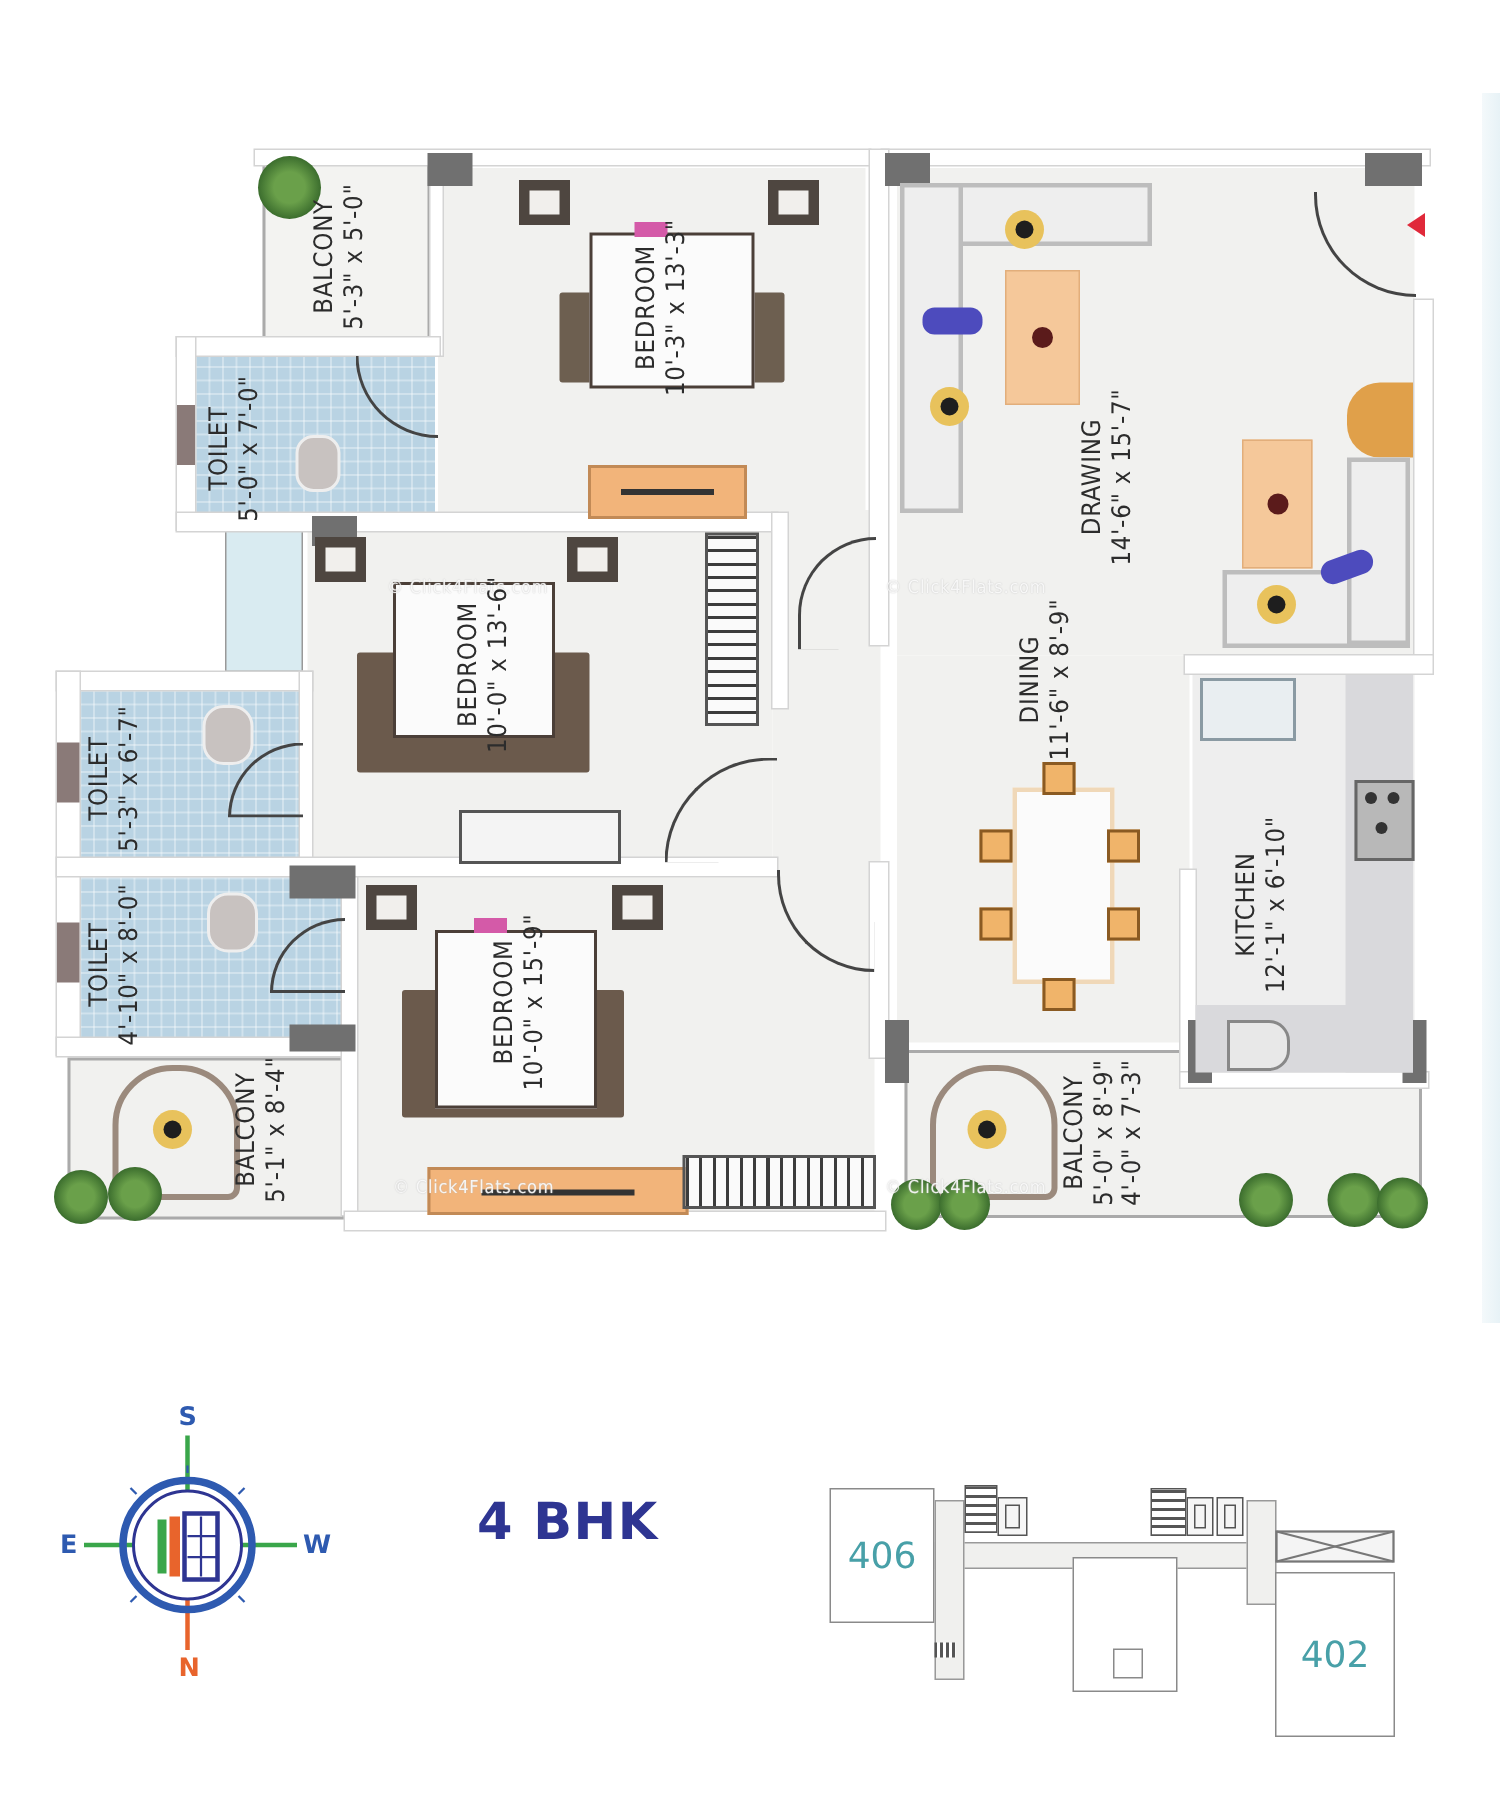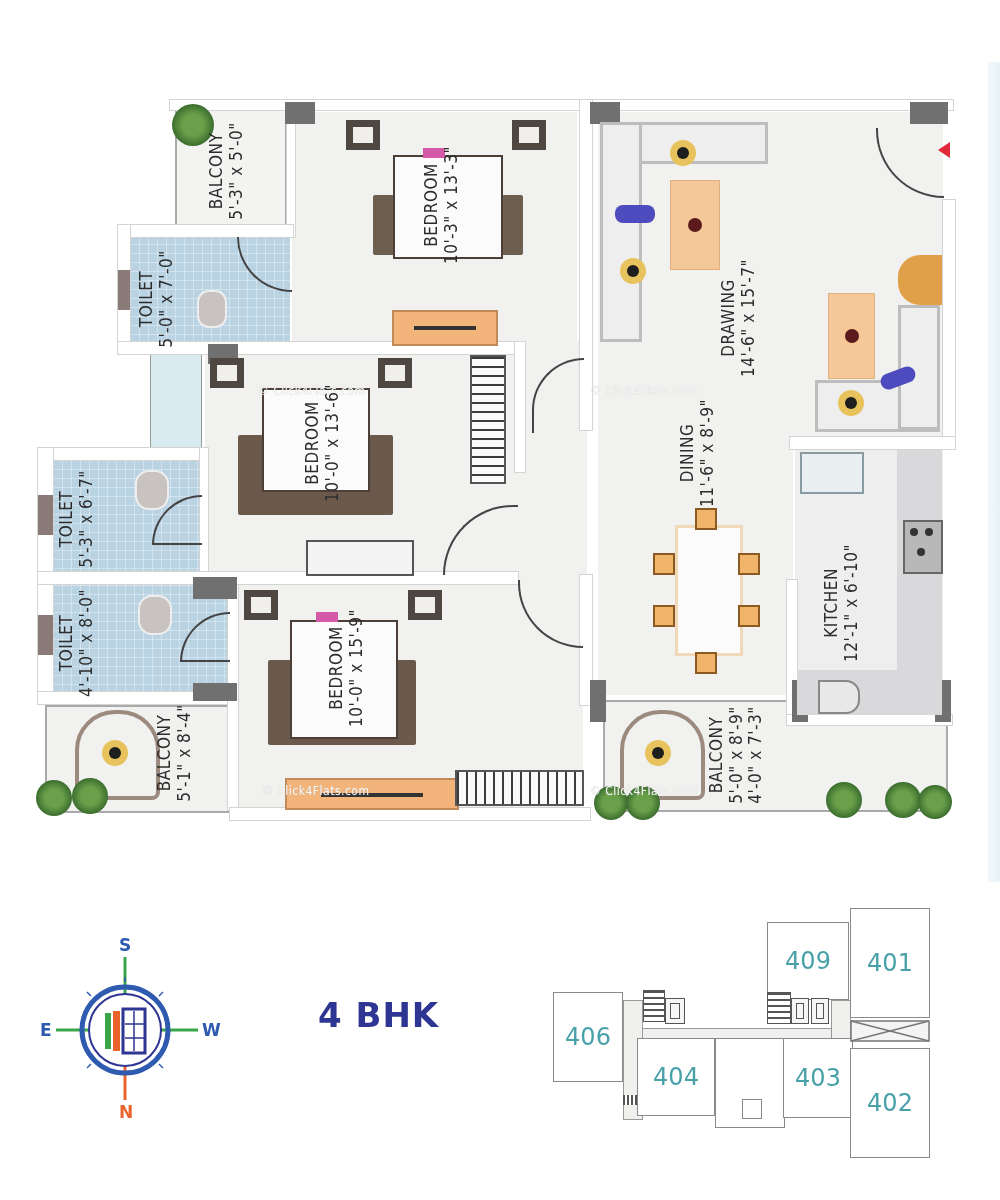--- a/index.html
+++ b/index.html
@@ -281,38 +281,26 @@
   <span class="lbl" style="left:162px;top:85px;color:#2e5ab0;">W</span>
 </div>
 
 <div class="title-3bhk">4 BHK</div>
 
 <div class="keyplan">
   <div class="corridor" style="left:108px;top:128px;width:226px;height:18px;"></div>
   <div class="corridor" style="left:108px;top:100px;width:20px;height:120px;"></div>
   <div class="corridor" style="left:316px;top:100px;width:20px;height:70px;"></div>
 
-  <div class="unit" style="left:252px;top:22px;width:82px;height:78px;">
-      <span>409</span>
-    </div>
-  <div class="unit" style="left:335px;top:8px;width:80px;height:110px;">
-      <span>401</span>
-    </div>
   <div class="unit" style="left:38px;top:92px;width:70px;height:90px;text-align:center;">
       <span>406</span>
     </div>
-  <div class="unit" style="left:122px;top:138px;width:78px;height:78px;">
-      <span>404</span>
-    </div>
   <div class="abs" style="left:200px;top:138px;width:70px;height:90px;border:1.5px solid #8a8a8a;background:#fff;box-sizing:border-box;">
     <div style="position:absolute;left:26px;top:60px;width:18px;height:18px;border:1.5px solid #8a8a8a;"></div>
   </div>
-  <div class="unit" style="left:268px;top:138px;width:70px;height:80px;">
-      <span>403</span>
-    </div>
   <div class="unit" style="left:335px;top:148px;width:80px;height:110px;">
       <span>402</span>
     </div>
 
   <div class="stairs" style="left:128px;top:90px;width:20px;height:30px;"></div>
   <div class="lift" style="left:150px;top:98px;width:18px;height:24px;"></div>
   <div class="stairs" style="left:252px;top:92px;width:22px;height:30px;"></div>
   <div class="lift" style="left:276px;top:98px;width:16px;height:24px;"></div>
   <div class="lift" style="left:296px;top:98px;width:16px;height:24px;"></div>
   <svg class="abs" style="left:335px;top:120px;" width="80" height="22">

